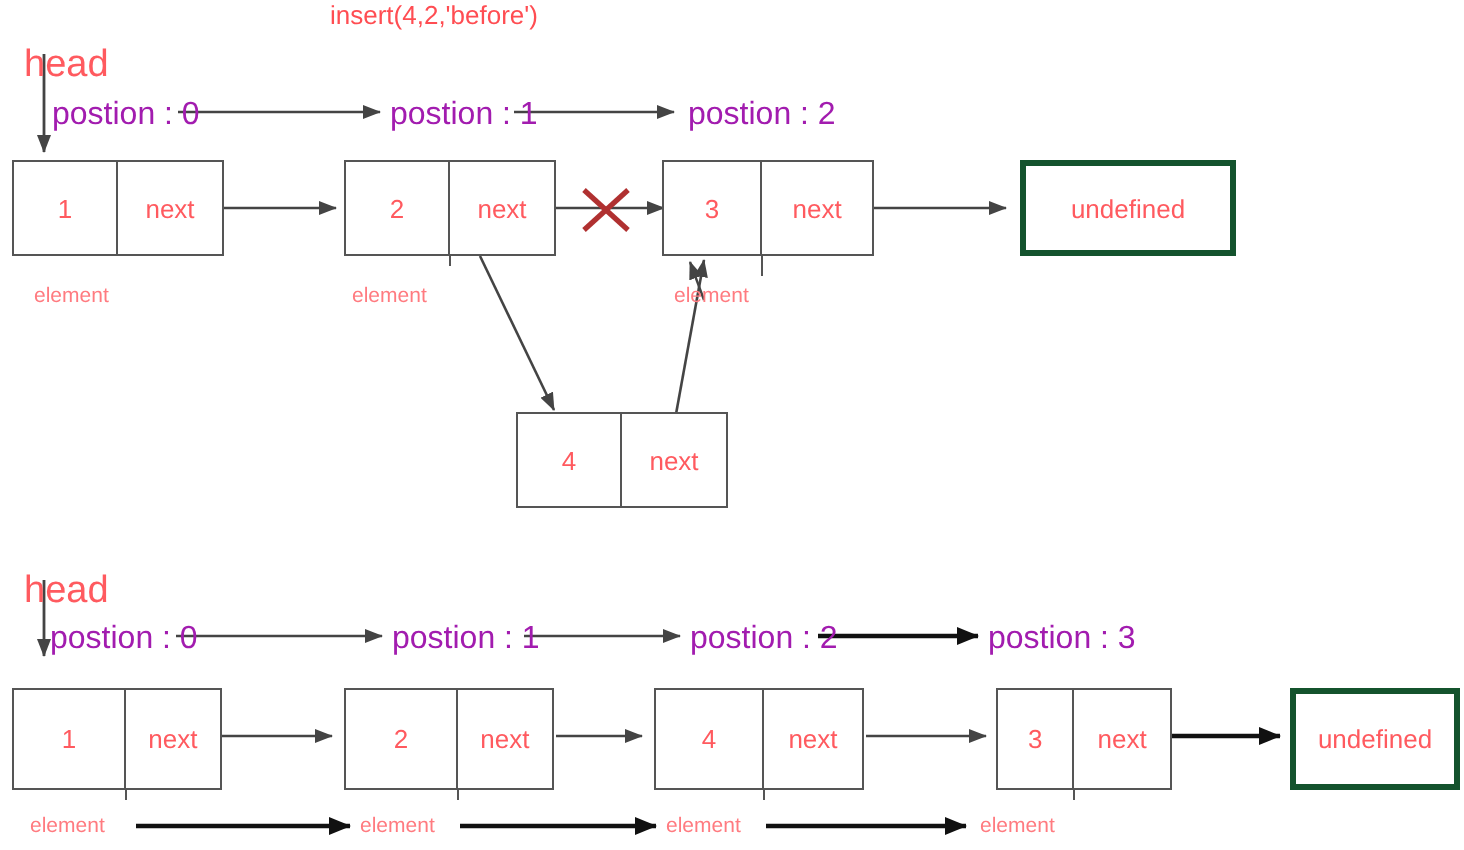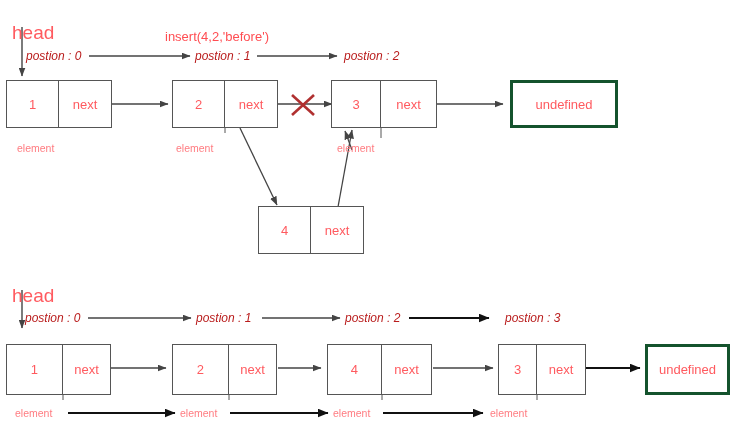--- a/index.html
+++ b/index.html
@@ -28,23 +28,22 @@
   .head-lbl {
     font-size: 19px;
     color: #ff5a5f;
     margin-top: 19px;
   }
   .insert-lbl {
     font-size: 13px;
     color: #ff4d52;
   }
   .pos-lbl {
-    font-size: 12px;
-    color: #b91c1c;
-    font-style: italic;
+    font-size: 16px;
+    color: #a21caf;
   }
   .elem-lbl {
     font-size: 10.5px;
     color: #ff7b80;
   }
   .node {
     position: absolute;
     box-sizing: border-box;
     border: 1px solid #555555;
     background: #ffffff;
@@ -150,21 +149,21 @@
   <line x1="382" y1="395" x2="382" y2="400" stroke="#555555" stroke-width="1"></line>
   <line x1="537" y1="395" x2="537" y2="400" stroke="#555555" stroke-width="1"></line>
 
   <g>
     <line x1="352" y1="150" x2="345" y2="131" stroke="#444444" stroke-width="1.2" marker-end="url(#ah)"></line>
   </g>
 </svg>
 
 <div class="lbl head-lbl" style="left:12px; top:4px;">head</div>
 
-<div class="lbl insert-lbl" style="left:133px; top:30px;padding-left:32px;">insert(4,2,'before')</div>
+<div class="lbl insert-lbl" style="left:133px; top:1px;padding-left:32px;">insert(4,2,'before')</div>
 
 <div class="lbl pos-lbl" style="left:26px; top:50px;">postion : 0</div>
 <div class="lbl pos-lbl" style="left:195px; top:50px;">postion : 1</div>
 <div class="lbl pos-lbl" style="left:344px; top:50px;">postion : 2</div>
 
 <div class="node" style="left:6px; top:80px; width:106px; height:48px;">
   <div class="cell val" style="width:53px;">1</div>
   <div class="cell" style="width:53px;">next</div>
 </div>
 
@@ -187,21 +186,21 @@
 <div class="node" style="left:258px; top:206px; width:106px; height:48px;">
   <div class="cell val" style="width:53px;">4</div>
   <div class="cell" style="width:53px;">next</div>
 </div>
 
 <div class="lbl head-lbl" style="left:12px; top:267px;">head</div>
 
 <div class="lbl pos-lbl" style="left:25px; top:312px;">postion : 0</div>
 <div class="lbl pos-lbl" style="left:196px; top:312px;">postion : 1</div>
 <div class="lbl pos-lbl" style="left:345px; top:312px;">postion : 2</div>
-<div class="lbl pos-lbl" style="left:505px; top:312px;">postion : 3</div>
+<div class="lbl pos-lbl" style="left:494px; top:312px;">postion : 3</div>
 
 <div class="node" style="left:6px; top:344px; width:105px; height:51px;">
   <div class="cell val" style="width:57px;">1</div>
   <div class="cell" style="width:48px;">next</div>
 </div>
 
 <div class="node" style="left:172px; top:344px; width:105px; height:51px;">
   <div class="cell val" style="width:57px;">2</div>
   <div class="cell" style="width:48px;">next</div>
 </div>

